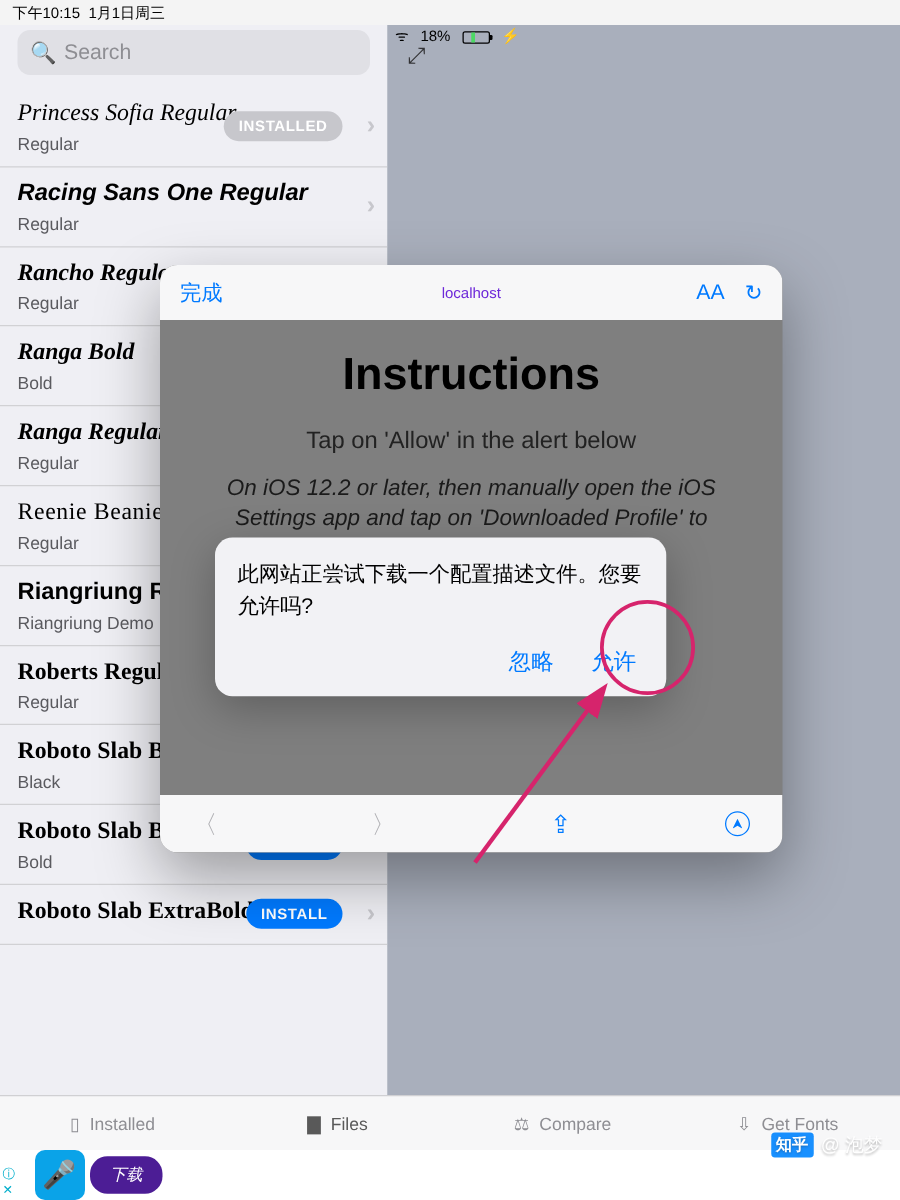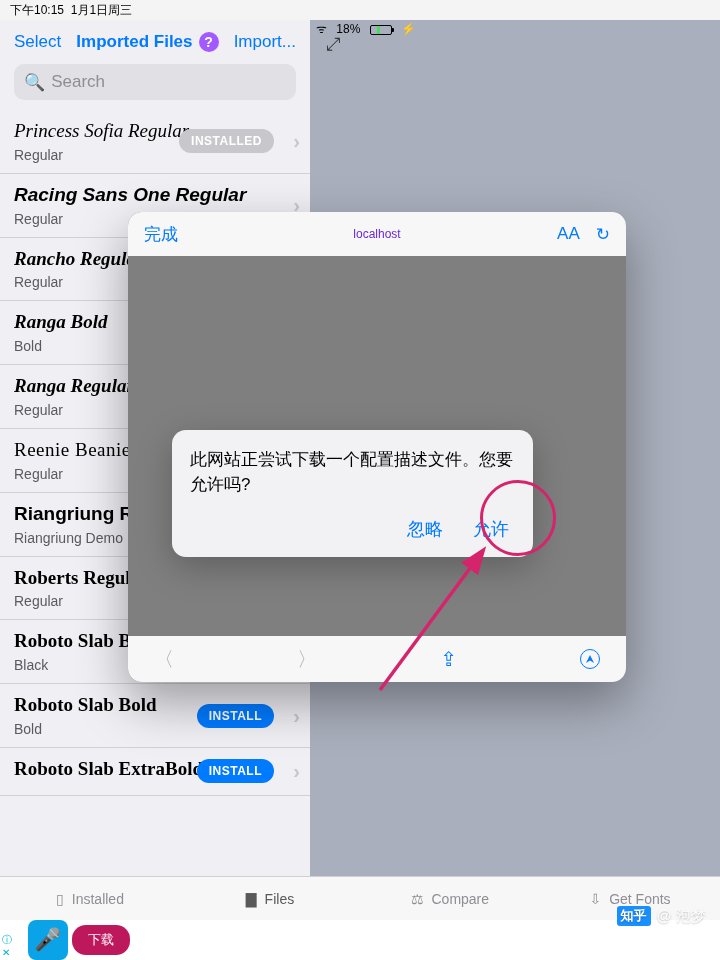--- a/index.html
+++ b/index.html
@@ -70,47 +70,39 @@
 .tabs{ position:absolute; bottom:40px; left:0; right:0; height:44px; background:#f7f7f8; display:flex; border-top:1px solid #d0d0d3;}
 .tab{ flex:1; display:flex; align-items:center; justify-content:center; gap:8px; color:#8e8e93; font-size:14px;}
 .tab.active{ color:#595959;}
 
 
 .ad{ position:absolute; bottom:0; left:0; right:0; height:40px; background:#fff; display:flex; align-items:center; font-size:11px; color:#555;}
 .ad .icon{ width:40px; height:40px; background:#0aa3e8; border-radius:8px; margin:0 4px 0 28px; display:flex;align-items:center;justify-content:center;color:#fff;font-size:22px;}
 .ad .badge{ position:absolute; left:2px; bottom:2px; font-size:10px; color:#00aecb; writing-mode:horizontal-tb;}
 .ad .center{ flex:1; text-align:center; }
 .ad .center .t{font-size:13px;color:#000;}
-.ad .dl{ margin-right:14px; background:#be185d; color:#fff; padding:6px 16px; border-radius:14px; font-size:13px;}
+.ad .dl{ margin-right:14px; background:#4c1d95; color:#fff; padding:6px 16px; border-radius:14px; font-size:13px;font-style:italic;}
 
 .wm{ position:absolute; bottom:34px; right:14px; color:#fff; font-size:15px; opacity:.9; display:flex; align-items:center; gap:6px; z-index:50; text-shadow:0 1px 2px rgba(0,0,0,.3);}
 .wm .logo{ background:#0084ff; padding:1px 4px; border-radius:3px; font-weight:700; font-size:13px;}
 </style>
 </head>
 <body>
 
 <div class="status">
   <div class="left-s"><span>下午10:15</span>&nbsp;&nbsp;<span>1月1日周三</span></div>
   <div class="right">
     <span>ᯤ</span>
     <span>18%</span>
     <span class="bat"><span class="fill"></span></span>
     <span>⚡</span>
   </div>
 </div>
 
 <div class="left">
-  <div class="toolbar">
-    <span>Select</span>
-    <span class="mid">
-      <span>Imported Files</span>
-      <span class="help">?</span>
-    </span>
-    <span>Import...</span>
-  </div>
   <div class="search">
     <span>🔍</span>
     <span>Search</span>
   </div>
   <div class="list" id="font-list">
       <div class="row">
         <div class="name f-script">Princess Sofia Regular</div>
         <div class="style">Regular</div>
         <span class="pill installed">INSTALLED</span>
         <span class="chev">›</span>
@@ -175,20 +167,25 @@
 </div>
 
 <div class="sheet">
   <div class="sheet-head">
     <span class="done">完成</span>
     <span class="center">localhost</span>
     <span class="tools">
       <span style="font-variant:small-caps;">AA</span>
       <span>↻</span>
     </span>
+  </div>
+  <div class="sheet-body">
+    <h1>Instructions</h1>
+    <div class="line1">Tap on 'Allow' in the alert below</div>
+    <div class="line2">On iOS 12.2 or later, then manually open the iOS Settings app and tap on 'Downloaded Profile' to</div>
   </div>
   <div class="sheet-foot">
     <span>〈</span>
     <span>〉</span>
     <span class="share">⇪</span>
     <span class="compass"></span>
   </div>
 </div>
 
 <div class="alert">

